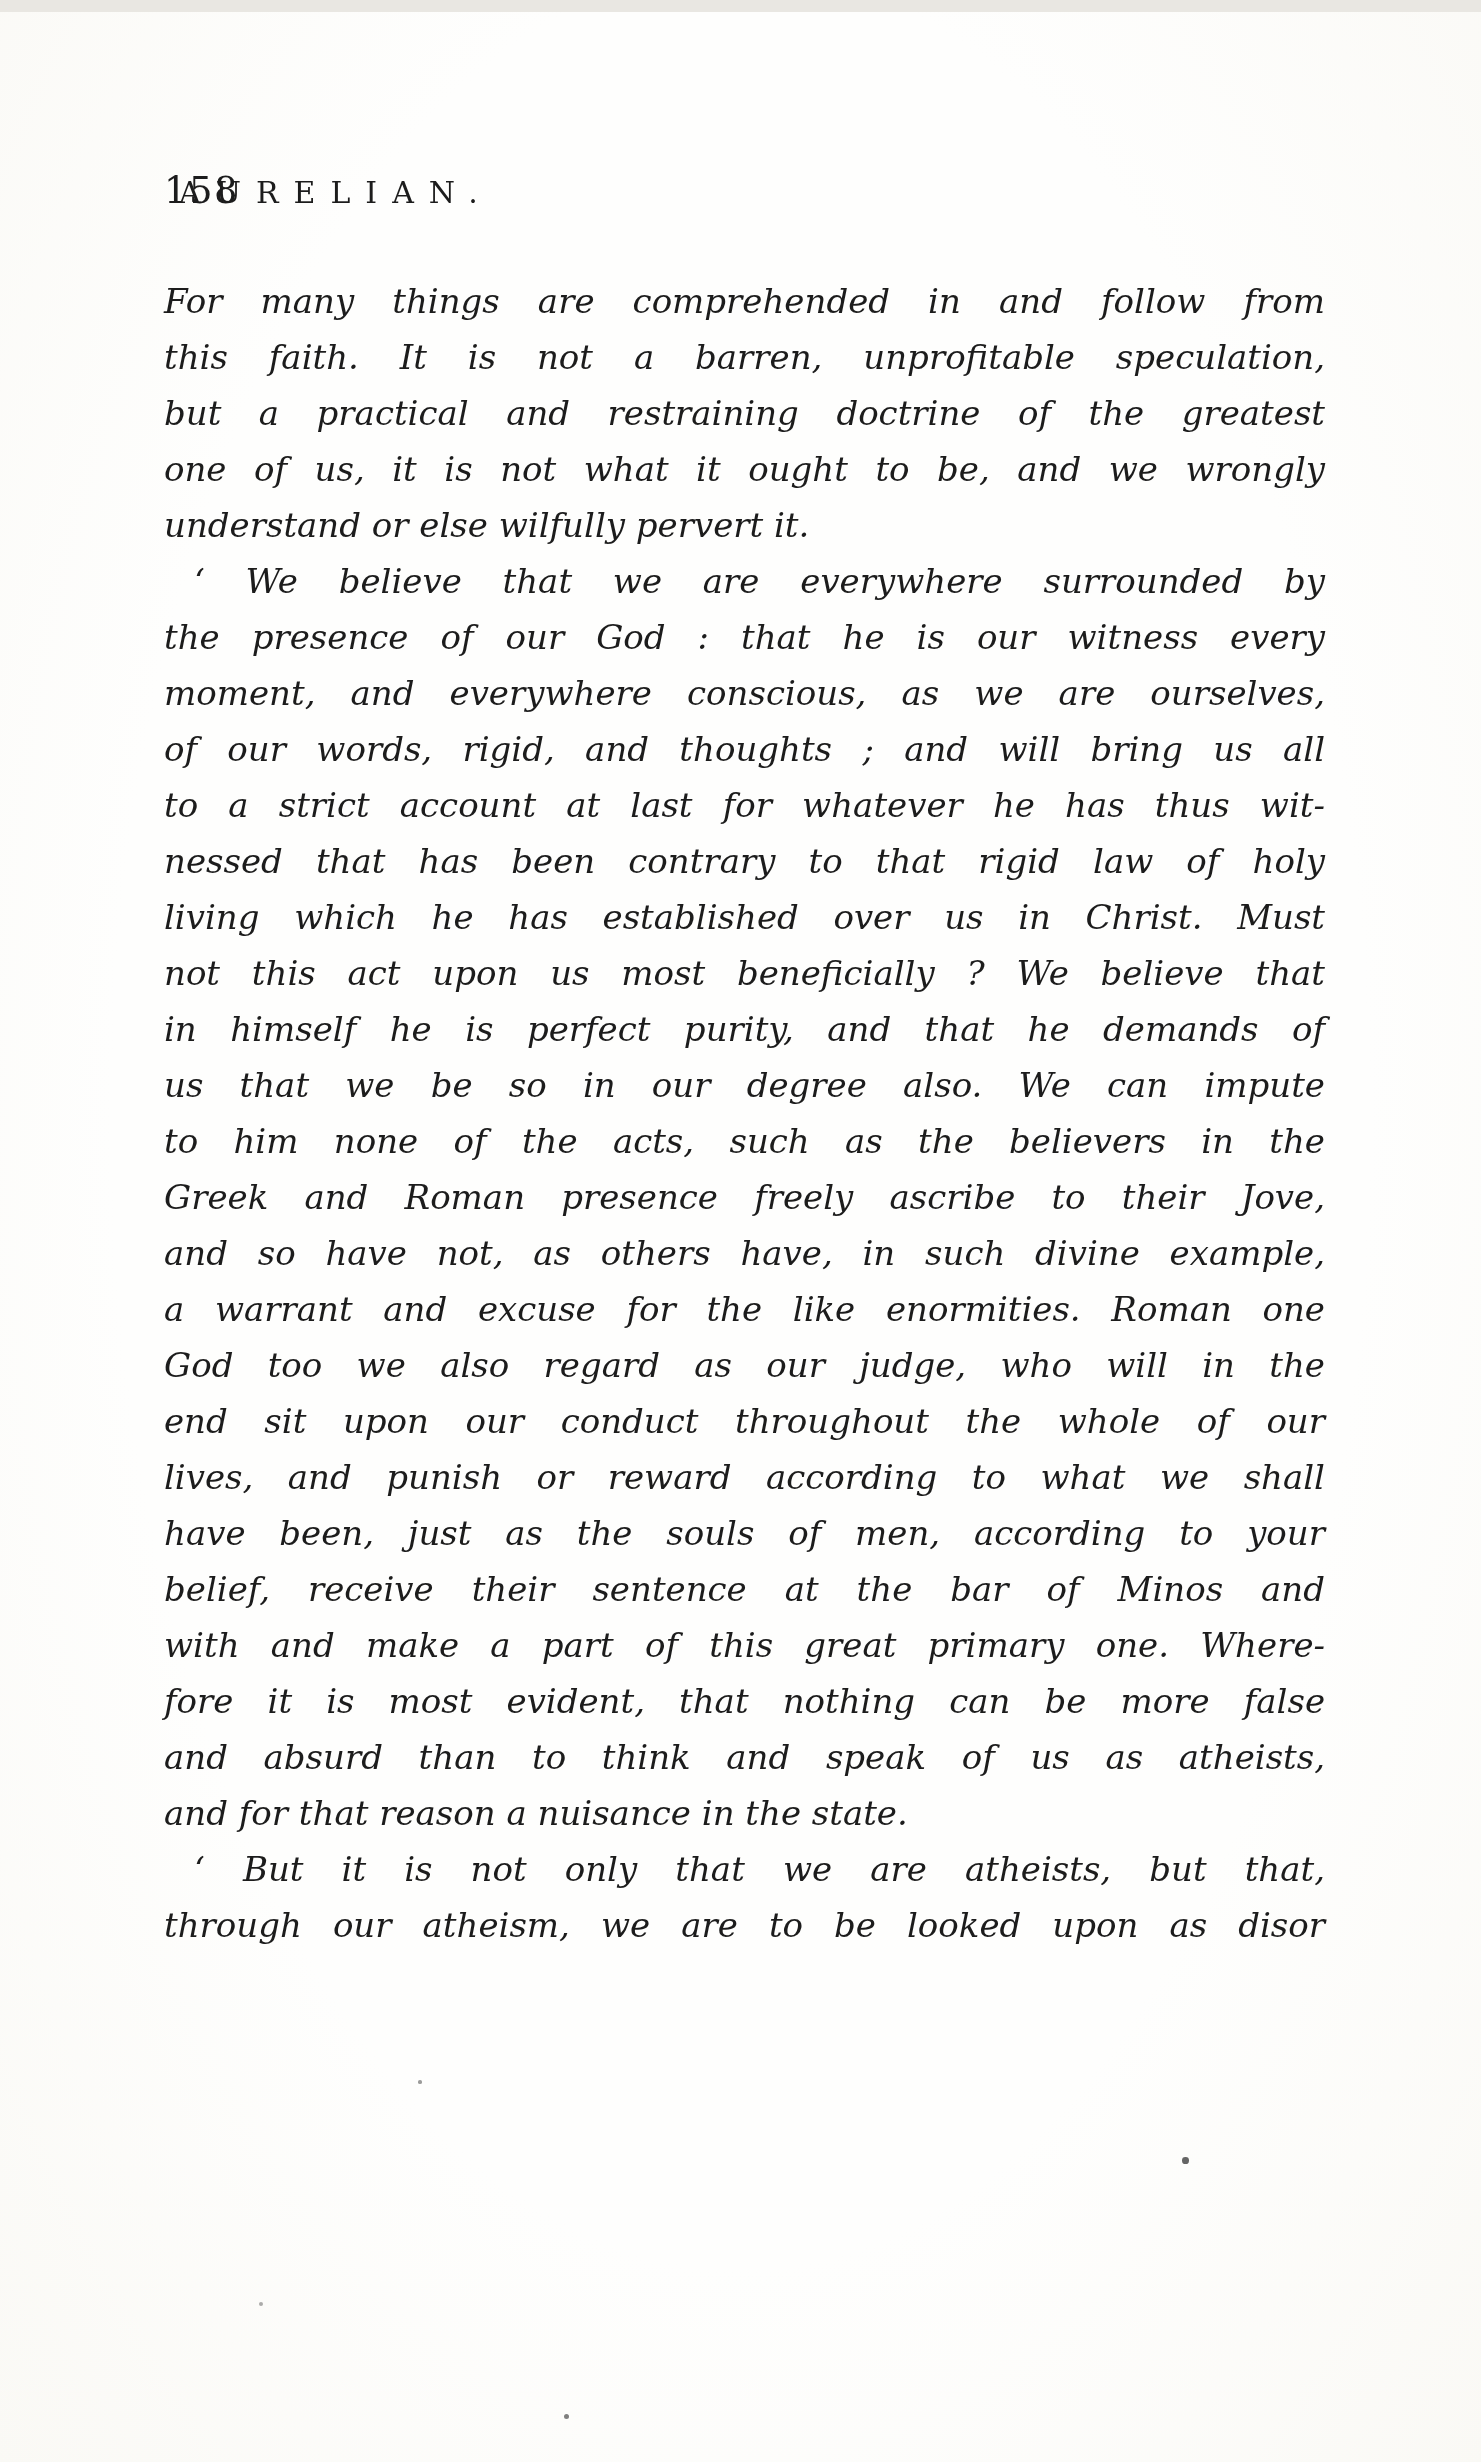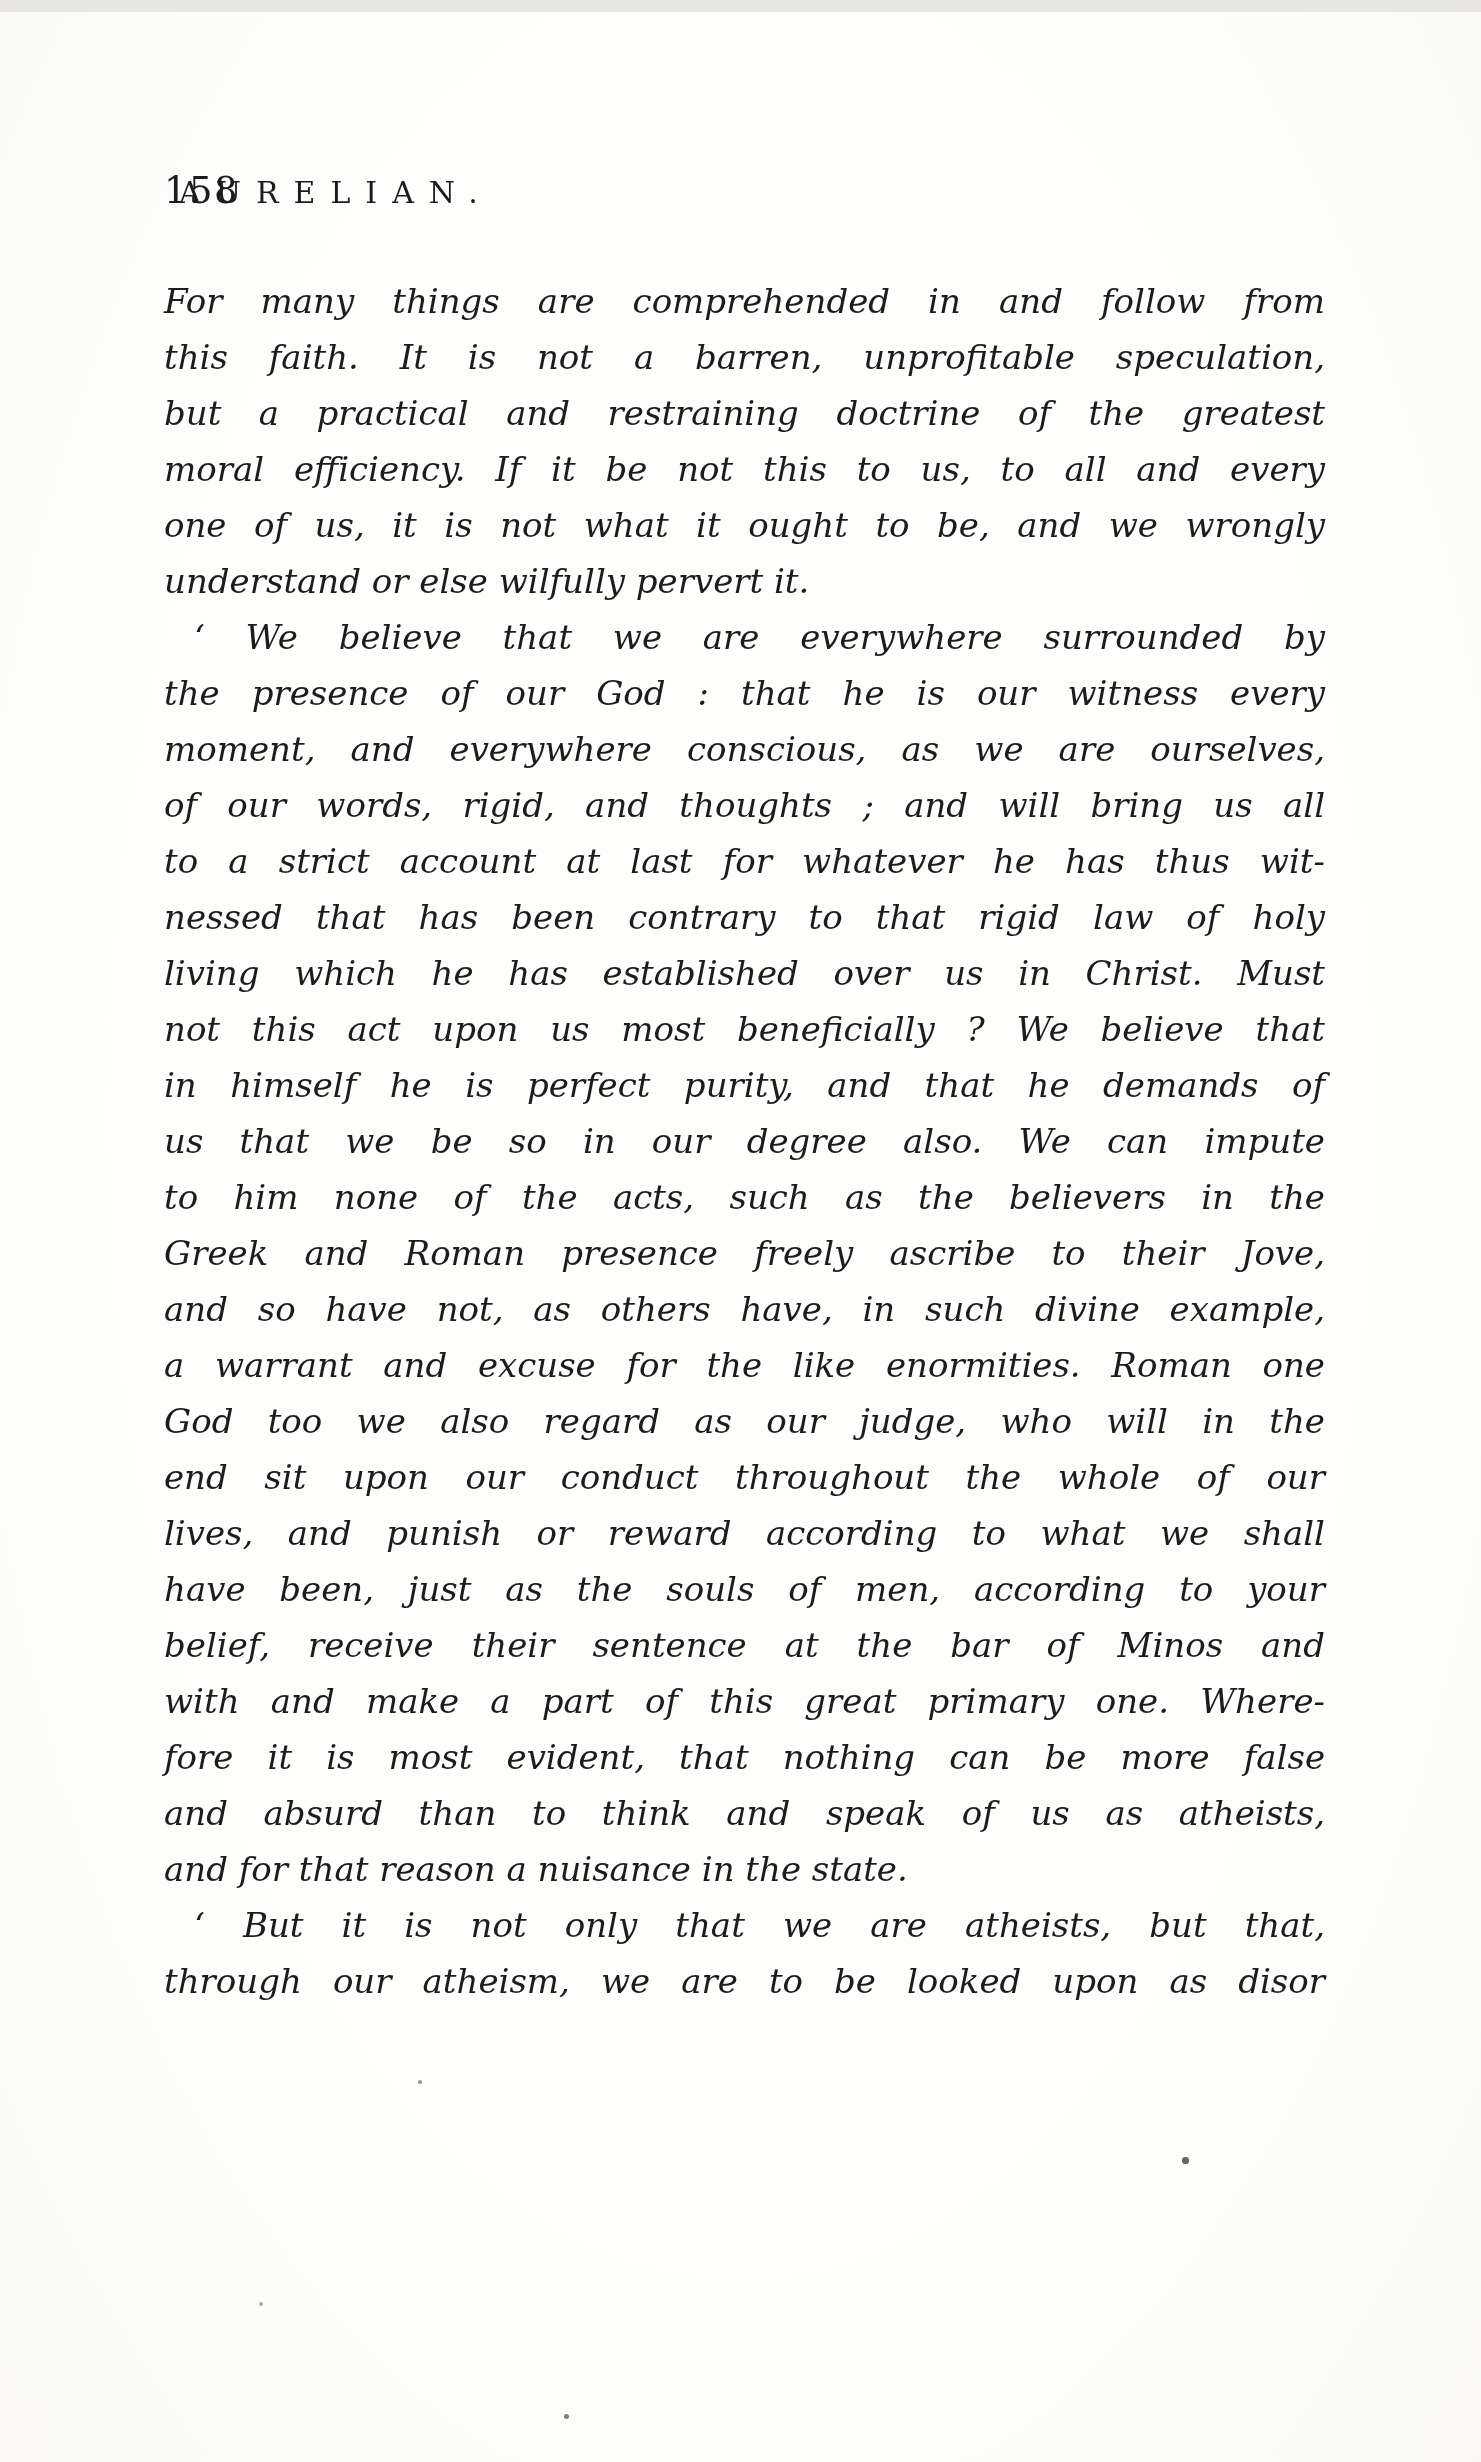--- a/index.html
+++ b/index.html
@@ -78,21 +78,20 @@
 
   <header class="page-header">
     <span class="page-number">158</span>
     <span class="running-title">AURELIAN.</span>
   </header>
 
   <main class="page-body" id="page-body">
       <div class="line justify">For many things are comprehended in and follow from</div>
       <div class="line justify">this faith. It is not a barren, unprofitable speculation,</div>
       <div class="line justify">but a practical and restraining doctrine of the greatest</div>
-      <div class="line justify">moral efficiency. If it be not this to us, to all and every</div>
       <div class="line justify">one of us, it is not what it ought to be, and we wrongly</div>
       <div class="line">understand or else wilfully pervert it.</div>
       <div class="line justify indent">‘ We believe that we are everywhere surrounded by</div>
       <div class="line justify">the presence of our God : that he is our witness every</div>
       <div class="line justify">moment, and everywhere conscious, as we are ourselves,</div>
       <div class="line justify">of our words, rigid, and thoughts ; and will bring us all</div>
       <div class="line justify">to a strict account at last for whatever he has thus wit-</div>
       <div class="line justify">nessed that has been contrary to that rigid law of holy</div>
       <div class="line justify">living which he has established over us in Christ. Must</div>
       <div class="line justify">not this act upon us most beneficially ? We believe that</div>

